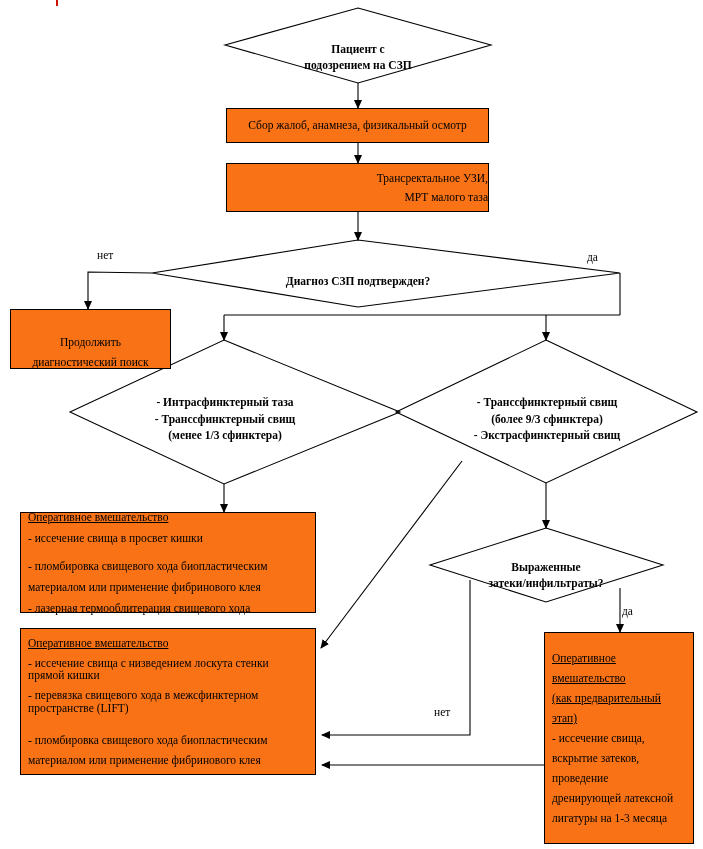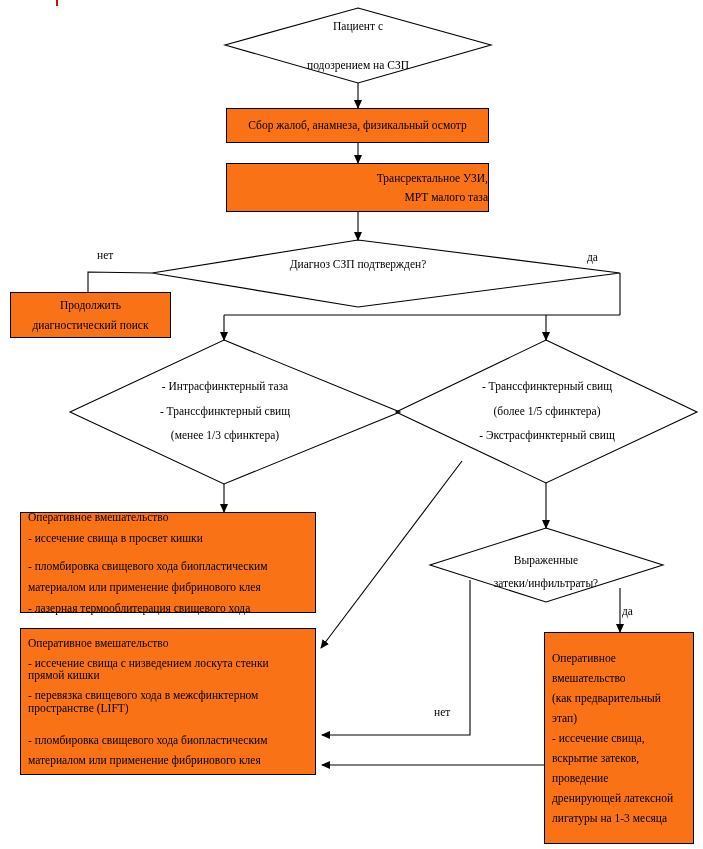--- a/index.html
+++ b/index.html
@@ -24,29 +24,29 @@
     flex-direction:column;
     justify-content:center;
   }
   .rect.centered{align-items:center;text-align:center;}
   .rect.left{align-items:flex-start;text-align:left;}
 
   .rect .line{font-size:11.5px;line-height:1.05;width:100%;}
   .rect.left .line{padding-left:7px;padding-right:5px;}
   .rect.centered .line{padding:0 6px;}
 
-  .u{}
+  .u{text-decoration:underline;}
 
   
   .diamond-text{
     position:absolute;
     display:flex;flex-direction:column;
-    align-items:center;justify-content:space-between;
+    align-items:center;justify-content:flex-end;
     text-align:center;
-    font-size:11.5px;line-height:1.45;
+    font-size:11.5px;line-height:1.45;font-weight:bold;
   }
   .edge-label{
     position:absolute;font-size:11.5px;white-space:nowrap;
   }
   .redmark{position:absolute;left:56px;top:0px;width:2px;height:6px;background:#cc1100;}
 </style>
 </head>
 <body>
 
 <div id="canvas">
@@ -109,39 +109,39 @@
   </div>
 
   <div class="diamond-text" style="left:110px;top:378px;width:230px;height:66px;">
     <div>- Интрасфинктерный таза</div>
     <div>- Транссфинктерный свищ</div>
     <div>(менее 1/3 сфинктера)</div>
   </div>
 
   <div class="diamond-text" style="left:432px;top:378px;width:230px;height:66px;">
     <div>- Транссфинктерный свищ</div>
-    <div>(более 1/5 сфинктера)</div>
+    <div>(более 9/3 сфинктера)</div>
     <div>- Экстрасфинктерный свищ</div>
   </div>
 
   <div class="diamond-text" style="left:466px;top:552px;width:160px;height:40px;">
     <div>Выраженные</div>
     <div>затеки/инфильтраты?</div>
   </div>
 
   <div class="node rect centered" style="left:226px;top:108px;width:263px;height:35px;">
     <div class="line">Сбор жалоб, анамнеза, физикальный осмотр</div>
   </div>
 
   <div class="node rect centered" style="left:226px;top:163px;width:263px;height:49px;text-align:right;">
     <div class="line" style="margin-bottom:6px;">Трансректальное УЗИ,</div>
     <div class="line">МРТ малого таза</div>
   </div>
 
-  <div class="node rect centered" style="left:10px;top:292px;width:161px;height:46px;">
+  <div class="node rect centered" style="left:10px;top:309px;width:161px;height:60px;justify-content:flex-end;">
     <div class="line" style="margin-bottom:8px;">Продолжить</div>
     <div class="line">диагностический поиск</div>
   </div>
 
   <div class="node rect left" style="left:20px;top:512px;width:296px;height:101px;">
     <div class="line u" style="margin-bottom:9px;">Оперативное вмешательство</div>
     <div class="line" style="margin-bottom:16px;">- иссечение свища в просвет кишки</div>
     <div class="line" style="margin-bottom:9px;">- пломбировка свищевого хода биопластическим</div>
     <div class="line" style="margin-bottom:9px;">материалом или применение фибринового клея</div>
     <div class="line">- лазерная термооблитерация свищевого хода</div>

